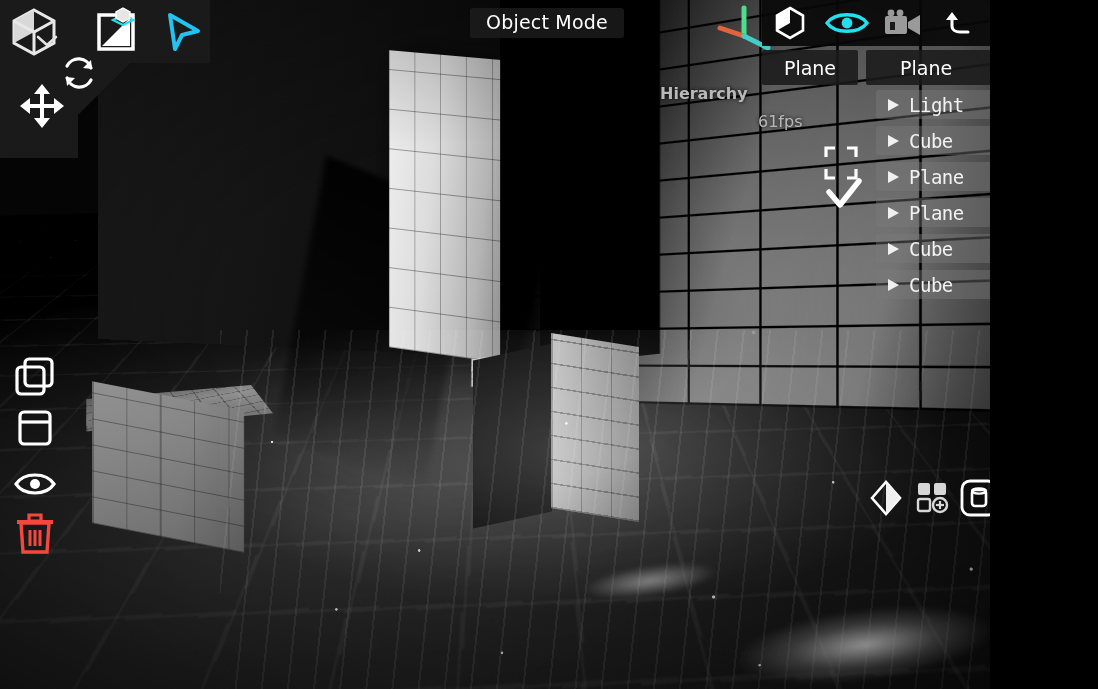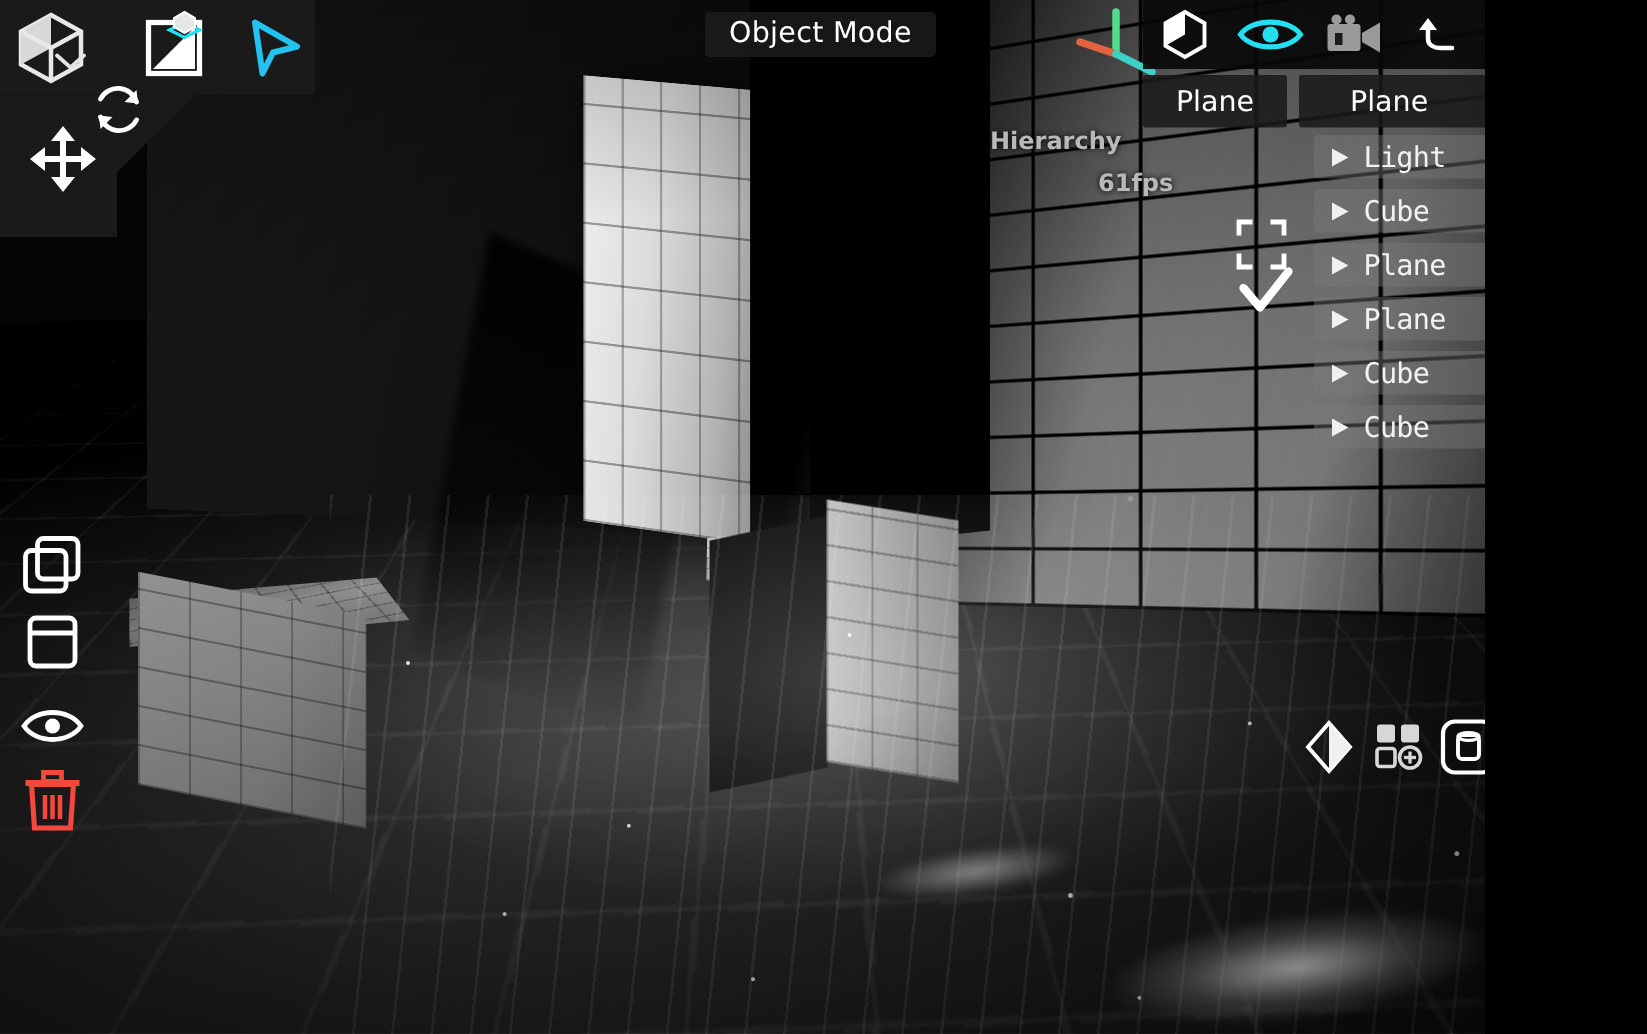--- a/index.html
+++ b/index.html
@@ -263,22 +263,22 @@
     position: absolute; left: 36px; top: 34px; width: 22px; height: 14px;
   }
 
   
   #status-rendered {
     position: absolute; left: 660px; top: 84px;
     color: #b9b9b9; font-size: 16px; font-weight: bold;
     text-shadow: 0 0 4px #000;
   }
   #status-fps {
-    position: absolute; left: 732px; top: 112px;
-    color: #b9b9b9; font-size: 16px; font-weight: bold;
+    position: absolute; left: 758px; top: 112px;
+    color: #b9b9b9; font-size: 16px; font-weight: normal;
     text-shadow: 0 0 4px #000;
   }
   #frame-icon { position: absolute; left: 824px; top: 146px; width: 34px; height: 34px; }
   #check-icon { position: absolute; left: 826px; top: 178px; width: 36px; height: 34px; }
 
   
   #hierarchy-list {
     position: absolute; left: 876px; top: 90px; width: 210px;
   }
   .hier-row {

